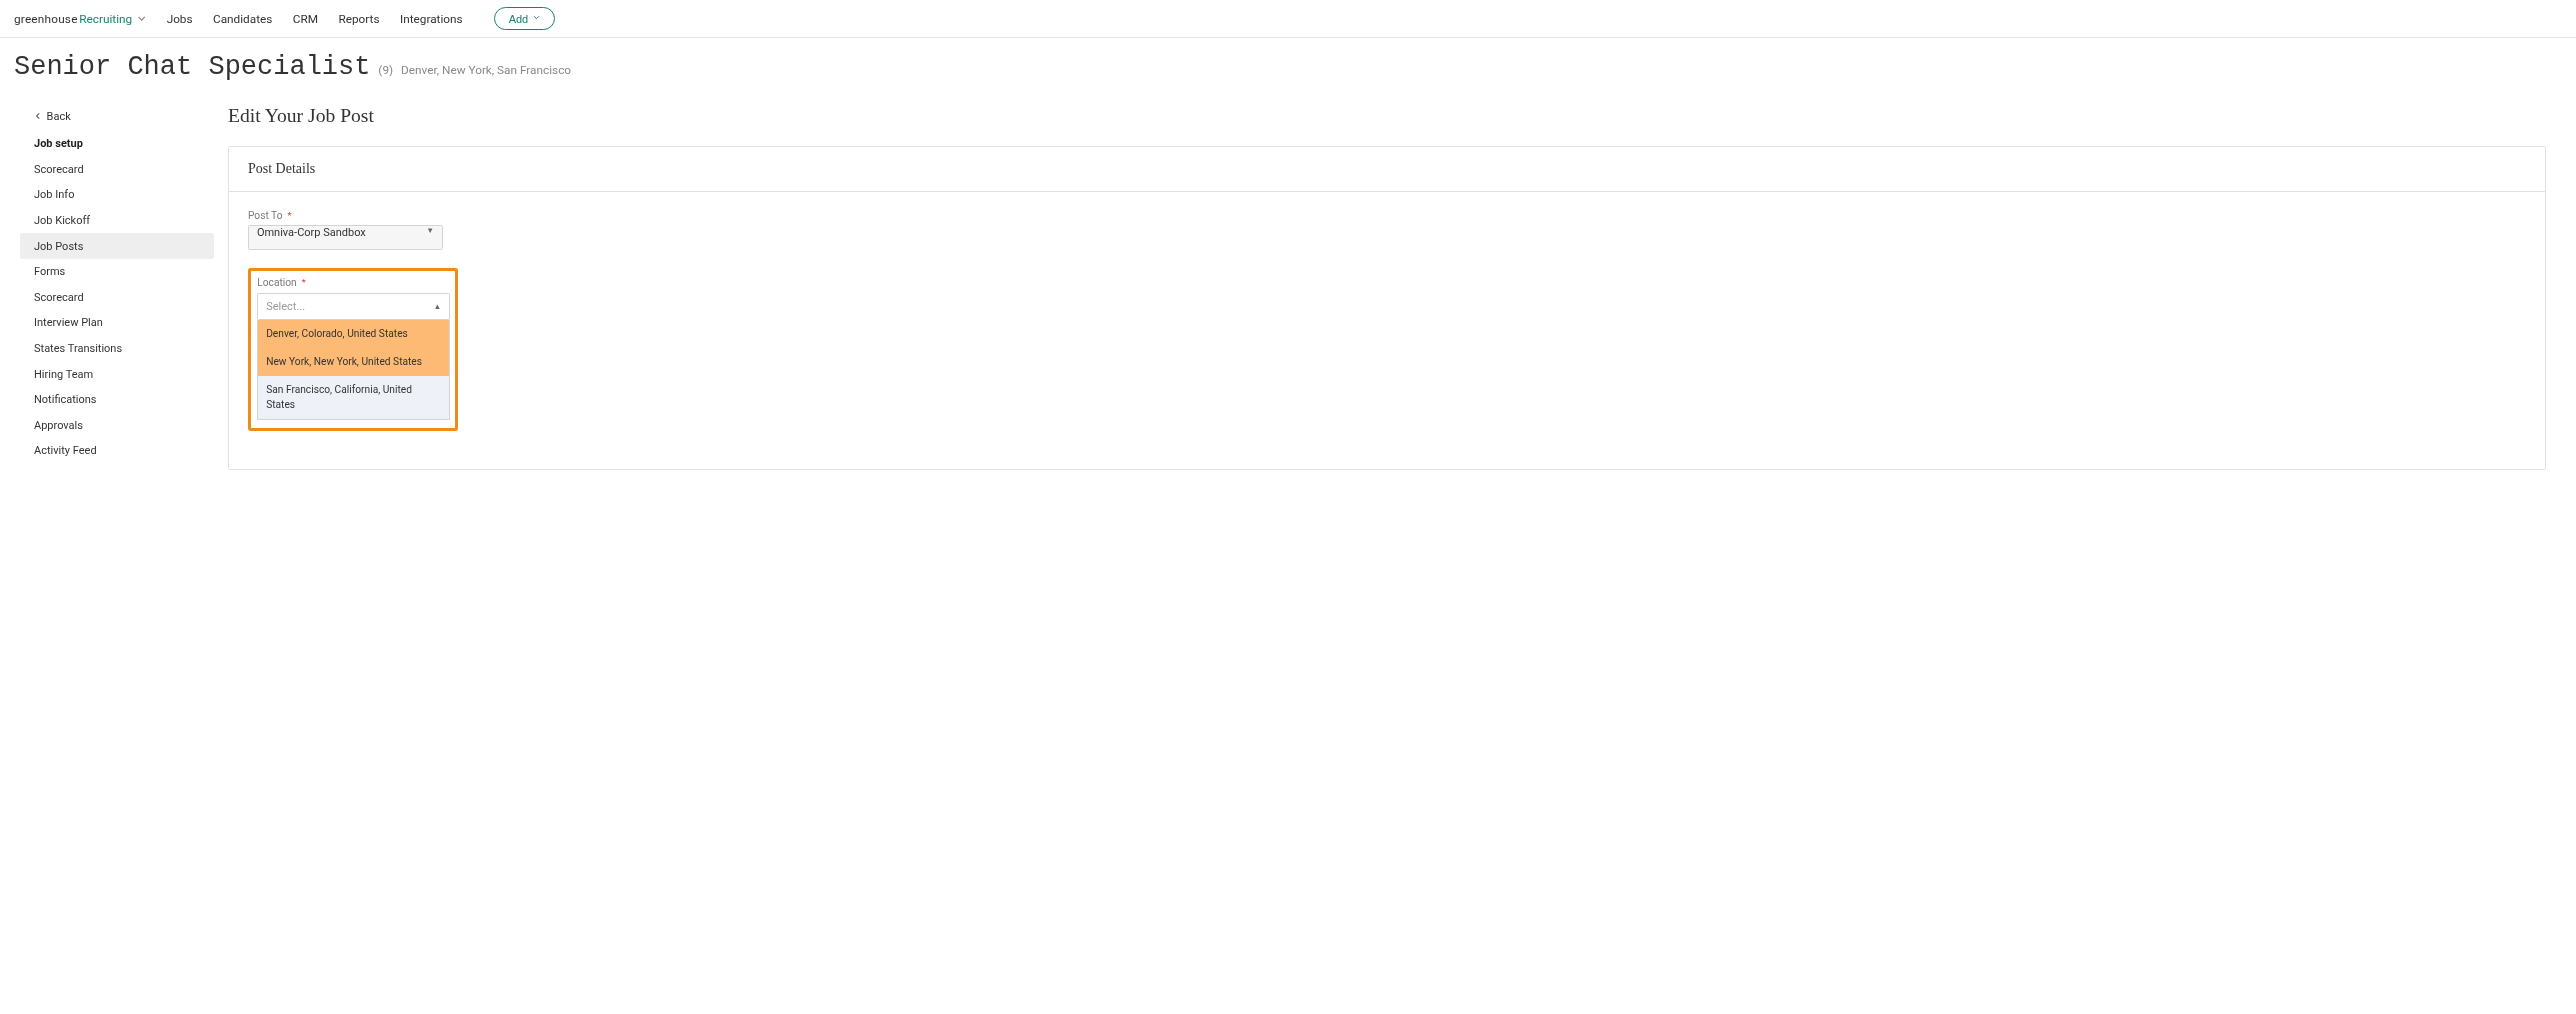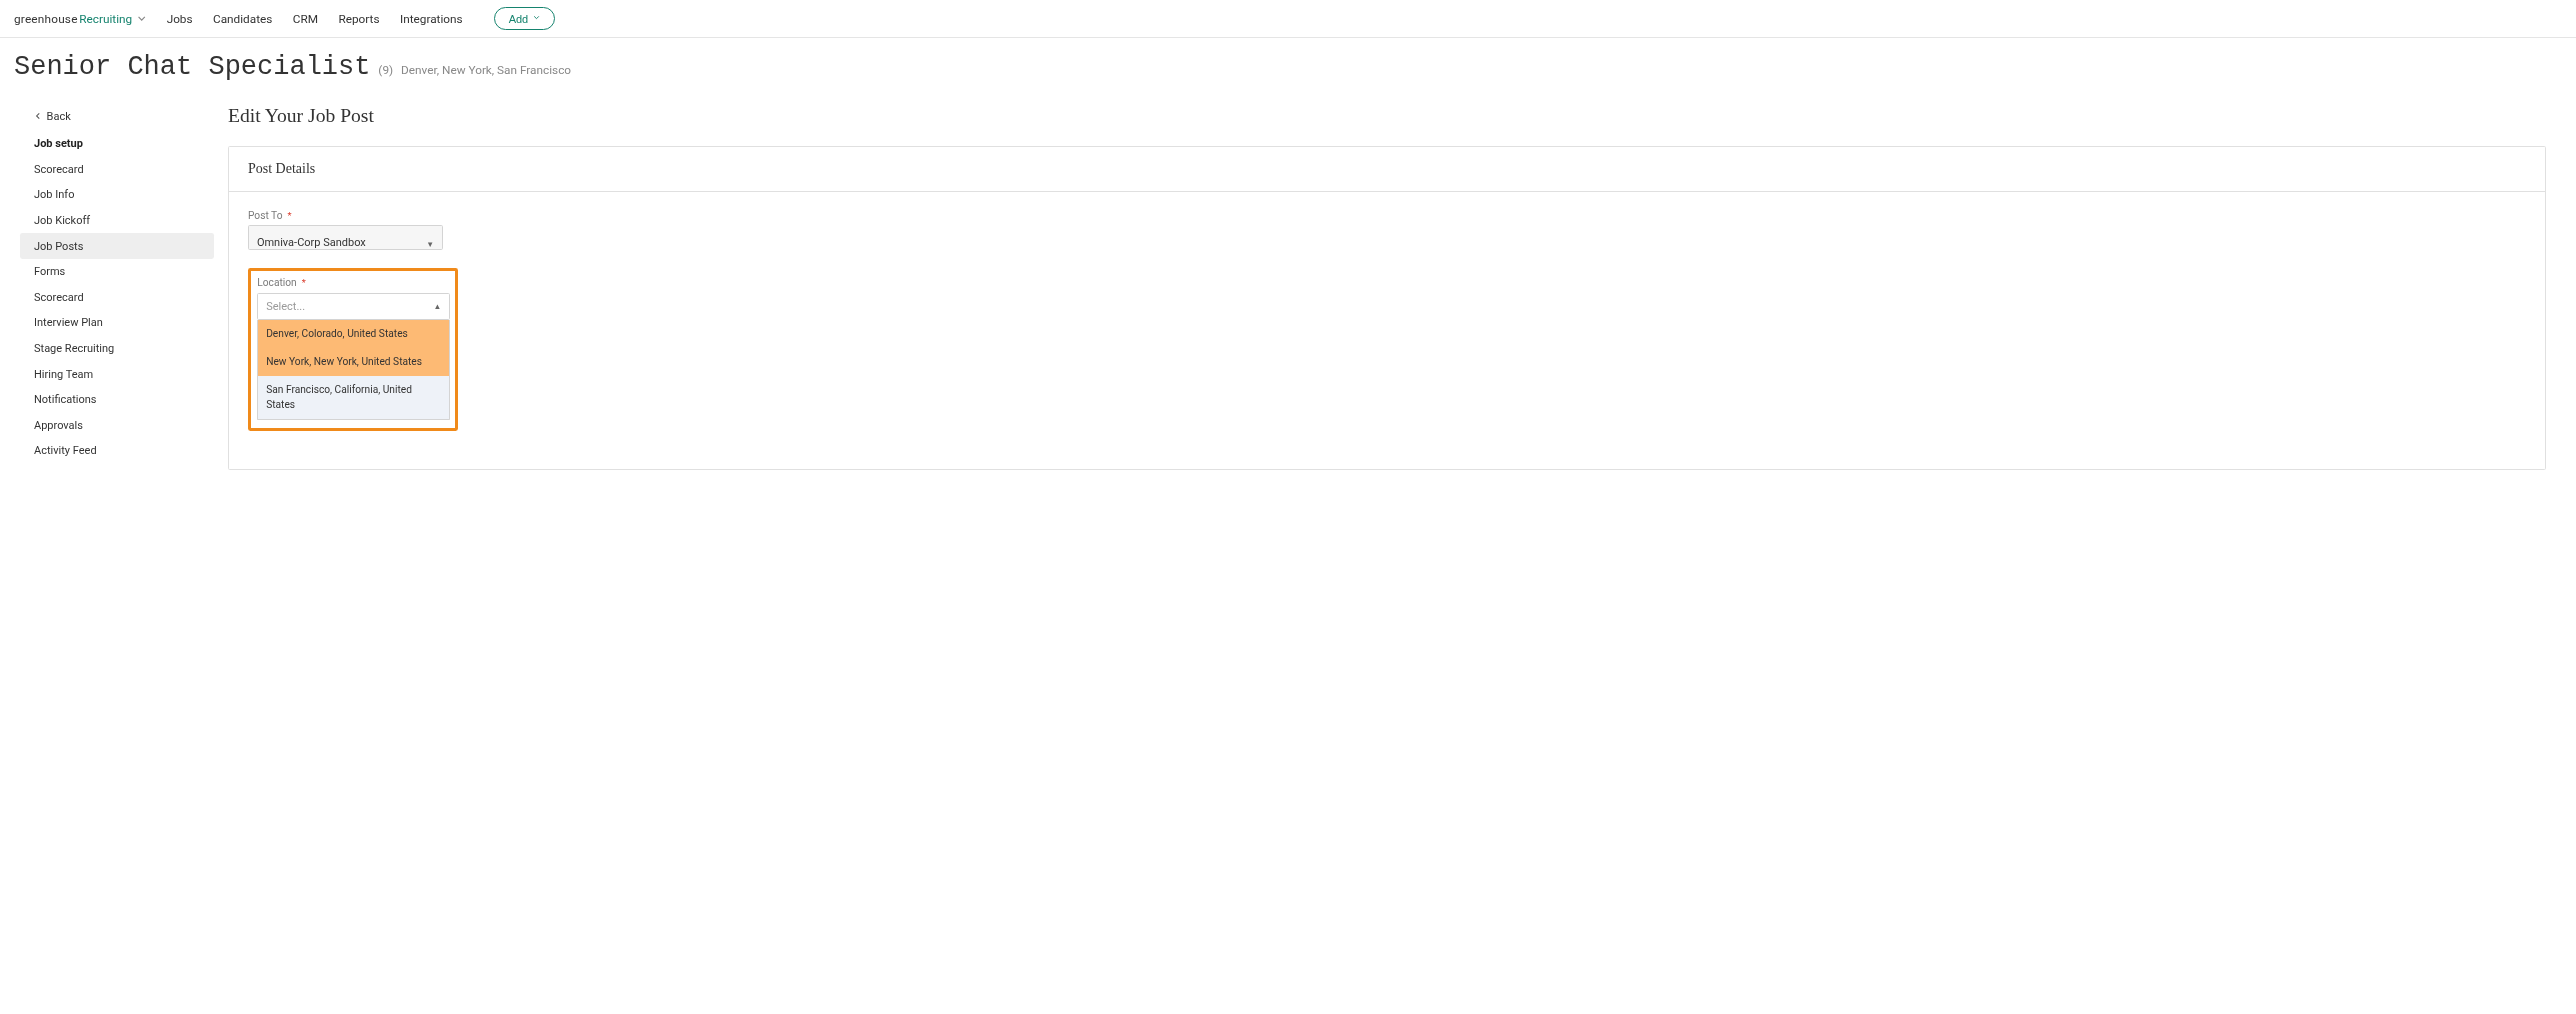--- a/index.html
+++ b/index.html
@@ -126,21 +126,21 @@
   .select-box {
     width: 195px;
     height: 25px;
     border: 0.8px solid #d4d4d4;
     background: #f6f6f6;
     border-radius: 1.6px;
     padding: 0 22px 0 7.9px;
     font-size: 11px;
     color: #333;
     display: flex;
-    align-items: flex-end;
+    align-items: flex-start;
     justify-content: space-between;
     cursor: pointer;
     position: relative;
   }
   .select-box .tri { position: absolute; right: 7.9px; color: #666; font-size: 7.9px; }
   
   .highlight-wrap {
     border: 3.1px solid #f08a1a;
     border-radius: 2.4px;
     padding: 6.3px 6.3px 7.9px 6.3px;
@@ -225,21 +225,21 @@
       <span>Back</span>
     </div>
     <div class="side-heading">Job setup</div>
     <div class="side-item">Scorecard</div>
     <div class="side-item">Job Info</div>
     <div class="side-item">Job Kickoff</div>
     <div class="side-item active">Job Posts</div>
     <div class="side-item">Forms</div>
     <div class="side-item">Scorecard</div>
     <div class="side-item">Interview Plan</div>
-    <div class="side-item">Stage Recruiting</div>
+    <div class="side-item">States Transitions</div>
     <div class="side-item">Hiring Team</div>
     <div class="side-item">Notifications</div>
     <div class="side-item">Approvals</div>
     <div class="side-item">Activity Feed</div>
   </div>
 
   <div class="main">
     <div class="main-title">Edit Your Job Post</div>
 
     <div class="panel">

